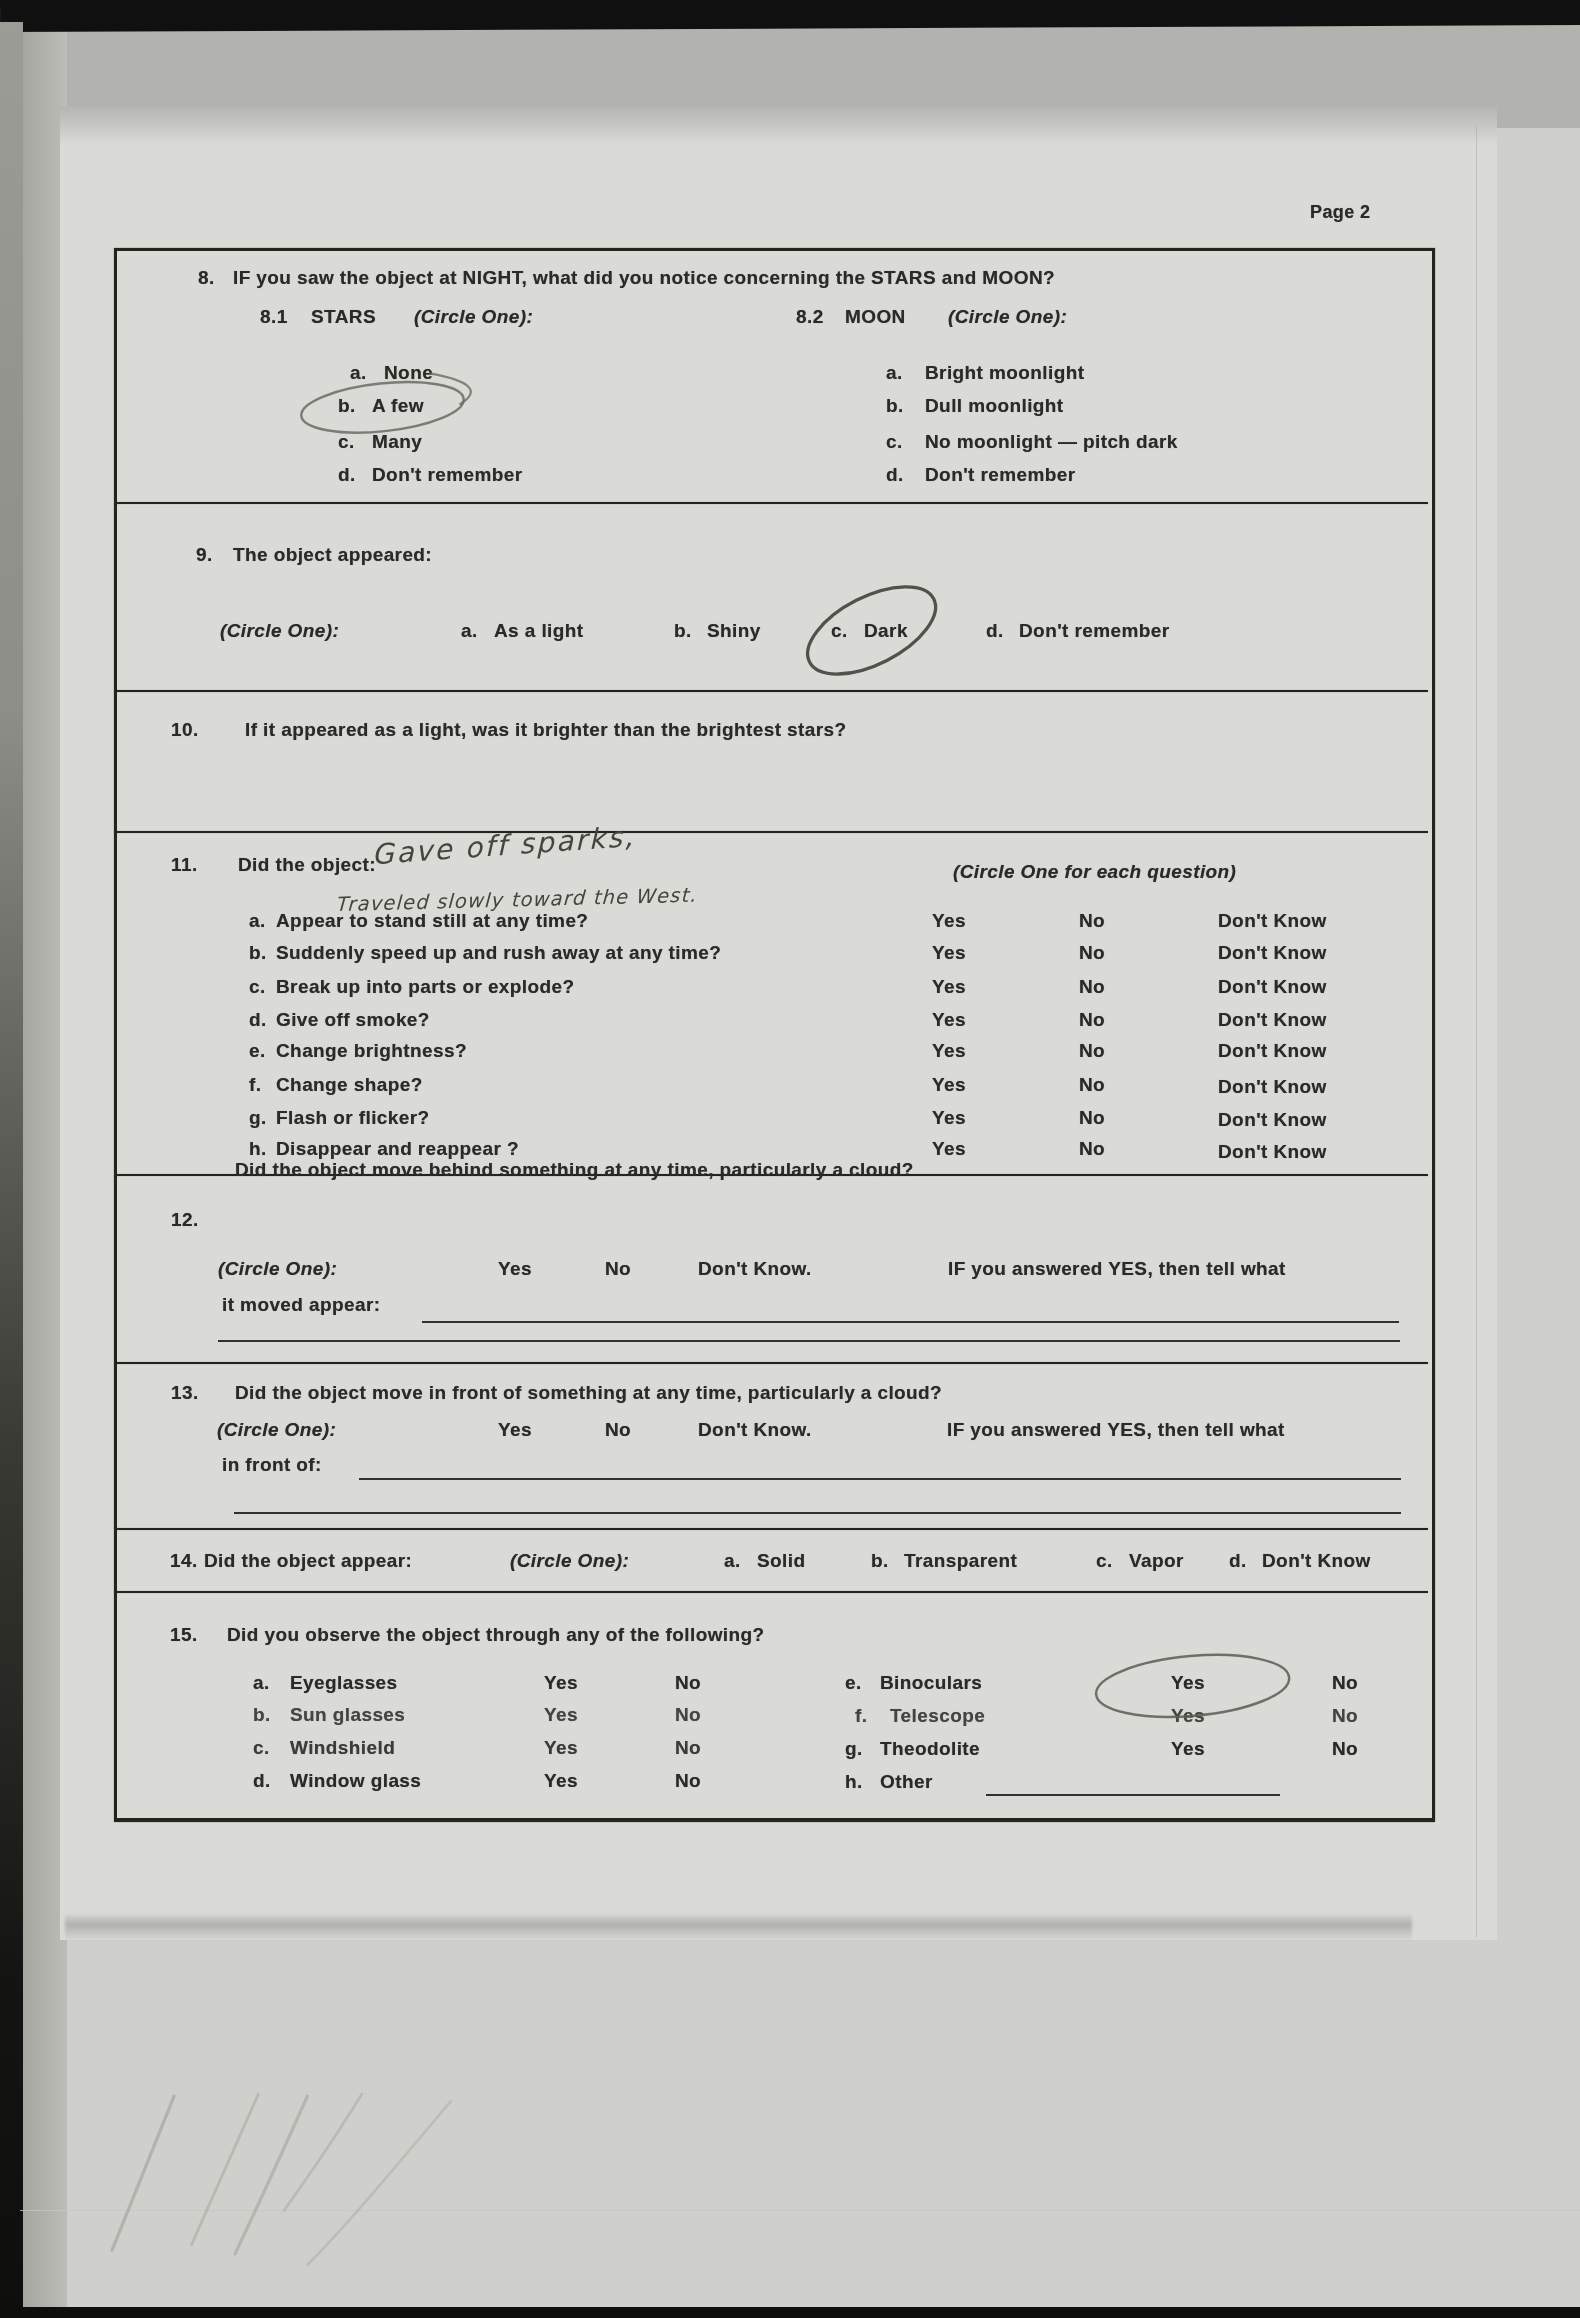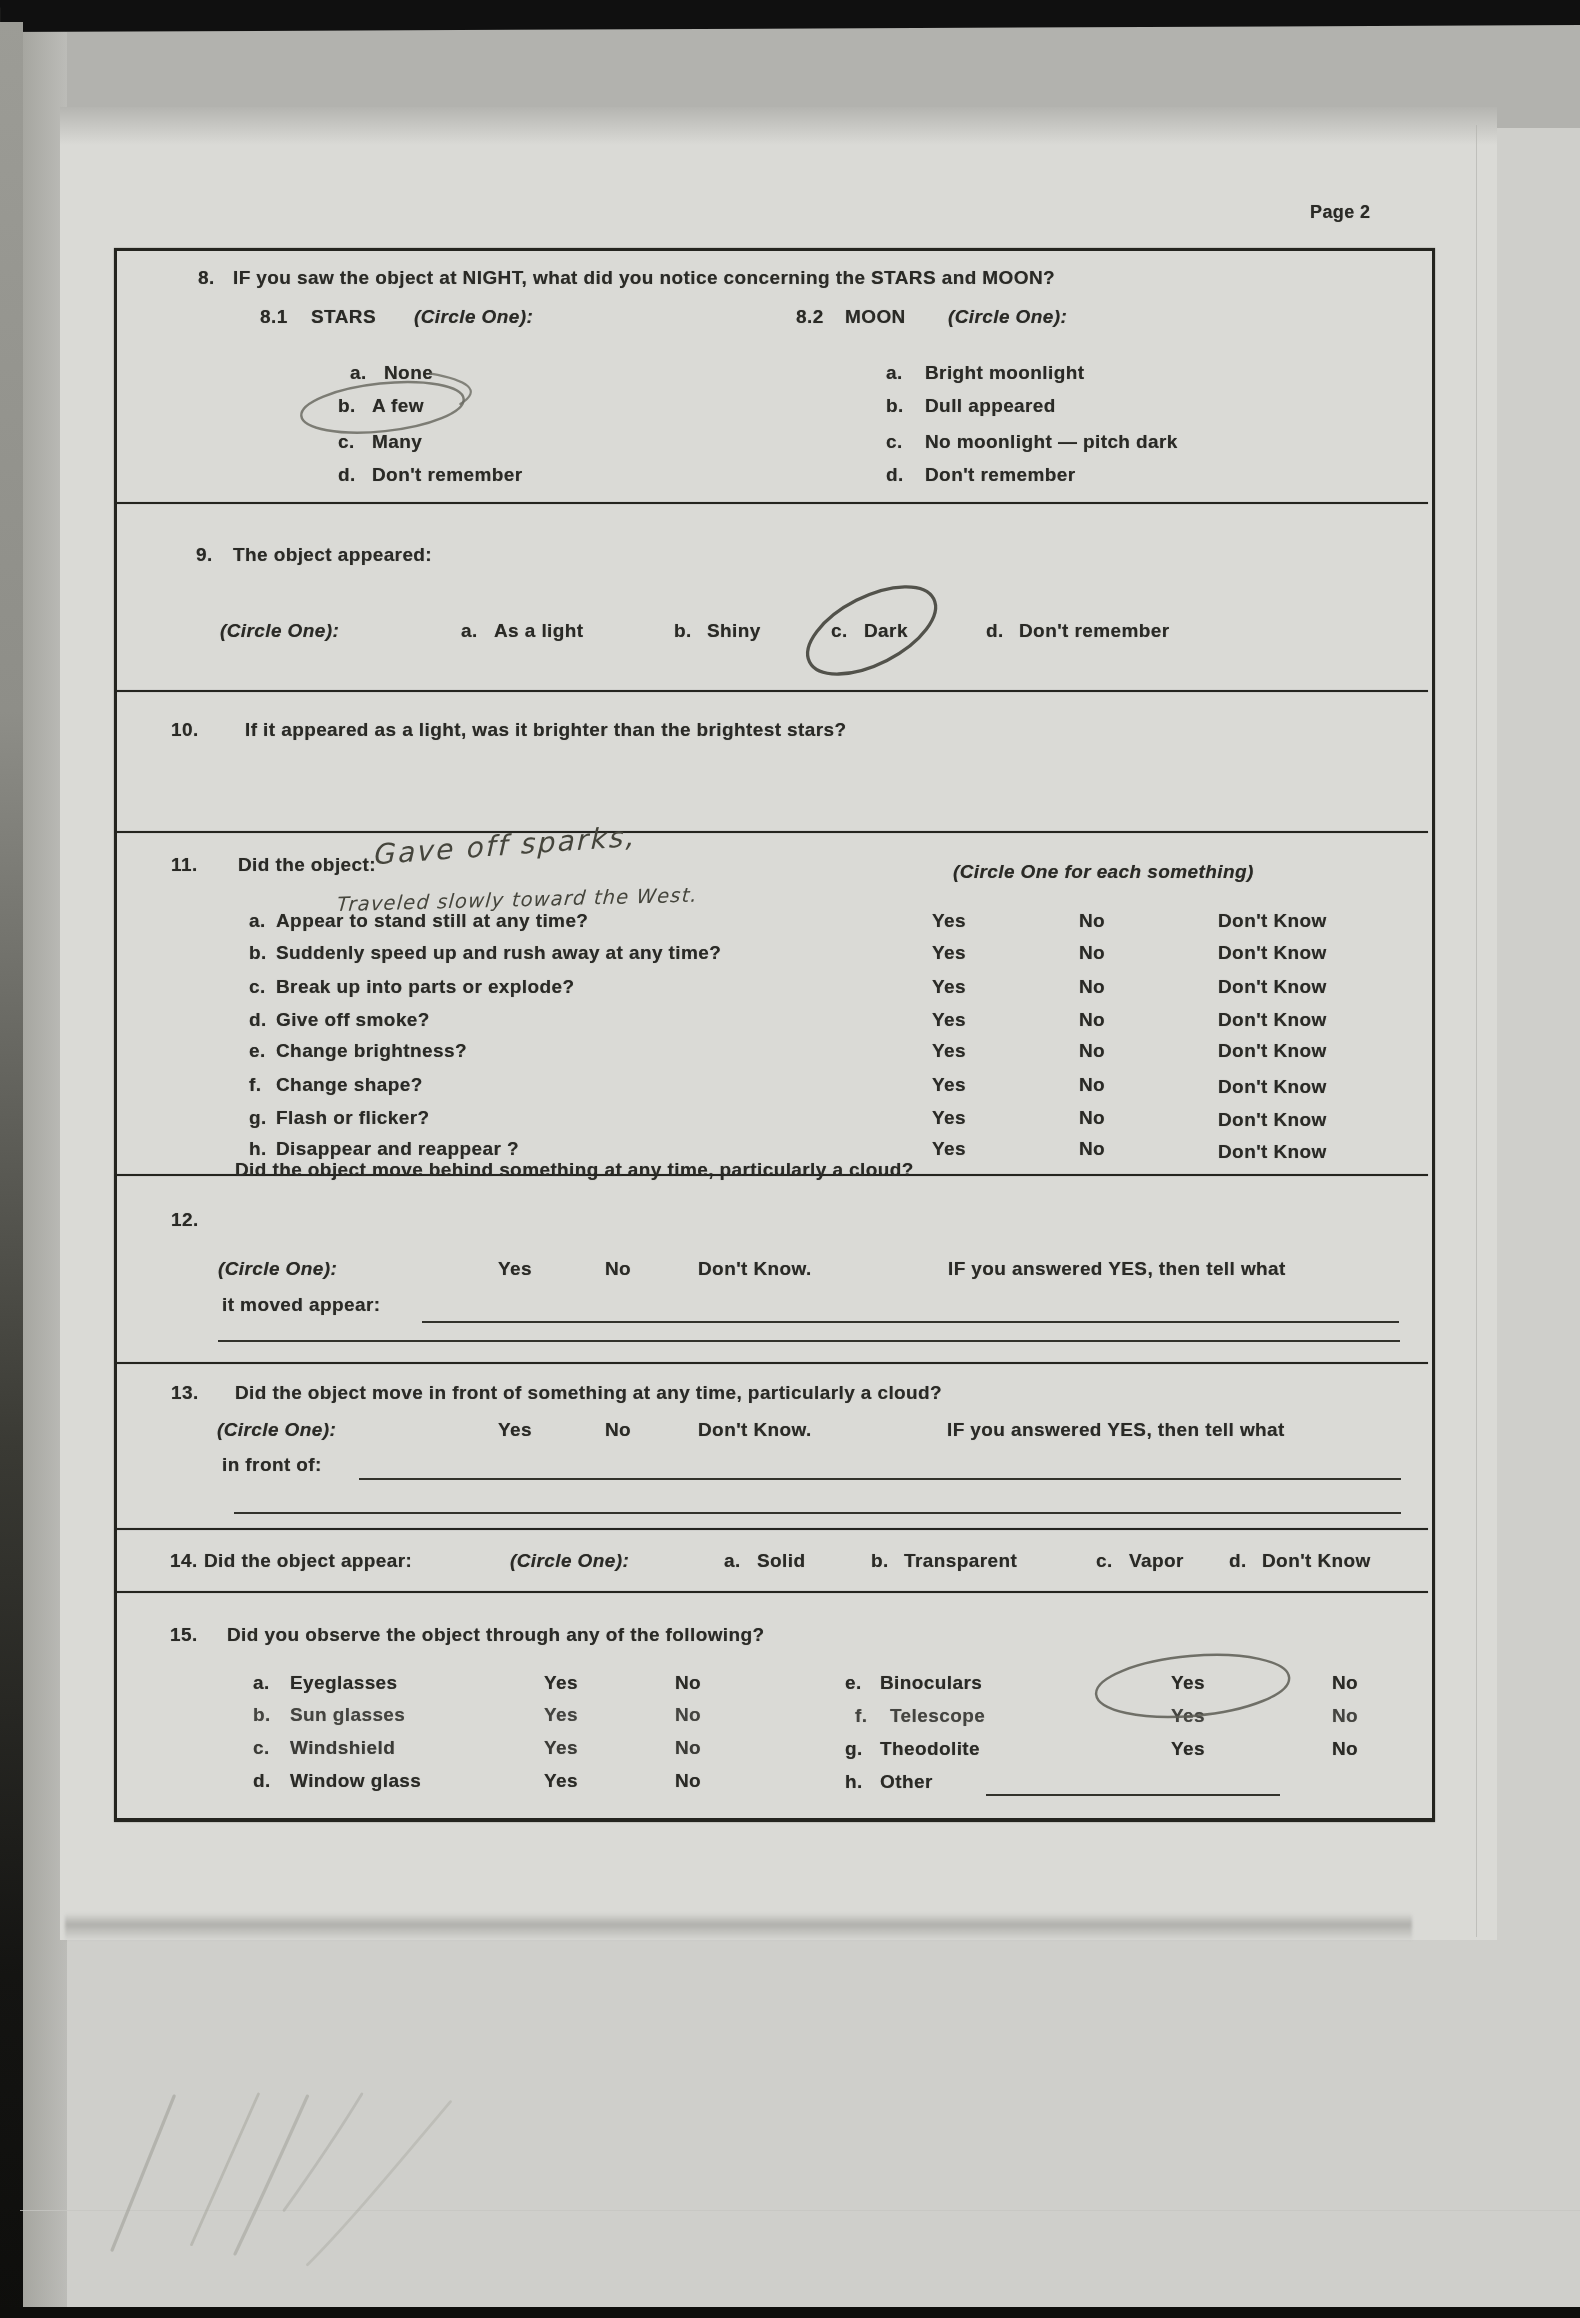--- a/index.html
+++ b/index.html
@@ -65,40 +65,40 @@
   <div class="t" style="left:338px;top:362px;margin-left:12px;"><span class="ltr" style="width:34px;">a.</span><span>None</span></div>
   <div class="t" style="left:338px;top:395px;"><span class="ltr" style="width:34px;">b.</span><span>A few</span></div>
   <div class="t" style="left:338px;top:431px;"><span class="ltr" style="width:34px;">c.</span><span>Many</span></div>
   <div class="t" style="left:338px;top:464px;"><span class="ltr" style="width:34px;">d.</span><span>Don't remember</span></div>
 
   <div class="t" style="left:796px;top:306px;">8.2</div>
   <div class="t" style="left:845px;top:306px;">MOON</div>
   <div class="t it" style="left:948px;top:306px;">(Circle One):</div>
 
   <div class="t" style="left:886px;top:362px;"><span class="ltr" style="width:39px;">a.</span><span>Bright moonlight</span></div>
-  <div class="t" style="left:886px;top:395px;"><span class="ltr" style="width:39px;">b.</span><span>Dull appeared</span></div>
+  <div class="t" style="left:886px;top:395px;"><span class="ltr" style="width:39px;">b.</span><span>Dull moonlight</span></div>
   <div class="t" style="left:886px;top:431px;"><span class="ltr" style="width:39px;">c.</span><span>No moonlight — pitch dark</span></div>
   <div class="t" style="left:886px;top:464px;"><span class="ltr" style="width:39px;">d.</span><span>Don't remember</span></div>
 
   <div class="t" style="left:196px;top:544px;">9.</div>
   <div class="t" style="left:233px;top:544px;">The object appeared:</div>
   <div class="t it" style="left:220px;top:620px;">(Circle One):</div>
   <div class="t" style="left:461px;top:620px;"><span class="ltr" style="width:33px;">a.</span><span>As a light</span></div>
   <div class="t" style="left:674px;top:620px;"><span class="ltr" style="width:33px;">b.</span><span>Shiny</span></div>
   <div class="t" style="left:831px;top:620px;"><span class="ltr" style="width:33px;">c.</span><span>Dark</span></div>
   <div class="t" style="left:986px;top:620px;"><span class="ltr" style="width:33px;">d.</span><span>Don't remember</span></div>
 
   <div class="t" style="left:171px;top:719px;">10.</div>
   <div class="t" style="left:233px;top:719px;margin-left:12px;">If it appeared as a light, was it brighter than the brightest stars?</div>
 
   <div class="t" style="left:171px;top:854px;">11.</div>
   <div class="t" style="left:238px;top:854px;">Did the object:</div>
   <div class="hand" style="left:375px;top:838px;font-size:28px;letter-spacing:2.2px;transform:rotate(-4deg) skewX(-6deg);">Gave off sparks,</div>
   <div class="hand" style="left:338px;top:893px;font-size:19.6px;letter-spacing:1.1px;transform:rotate(-1.5deg) skewX(-6deg);">Traveled slowly toward the West.</div>
-  <div class="t it" style="left:953px;top:861px;">(Circle One for each something)</div>
+  <div class="t it" style="left:953px;top:861px;">(Circle One for each question)</div>
 
   <div class="t" style="left:249px;top:910px;"><span class="ltr" style="width:27px;">a.</span><span>Appear to stand still at any time?</span></div>
   <div class="t" style="left:932px;top:910px;">Yes</div>
   <div class="t" style="left:1079px;top:910px;">No</div>
   <div class="t" style="left:1218px;top:910px;">Don't Know</div>
 
   <div class="t" style="left:249px;top:942px;"><span class="ltr" style="width:27px;">b.</span><span>Suddenly speed up and rush away at any time?</span></div>
   <div class="t" style="left:932px;top:942px;">Yes</div>
   <div class="t" style="left:1079px;top:942px;">No</div>
   <div class="t" style="left:1218px;top:942px;">Don't Know</div>

